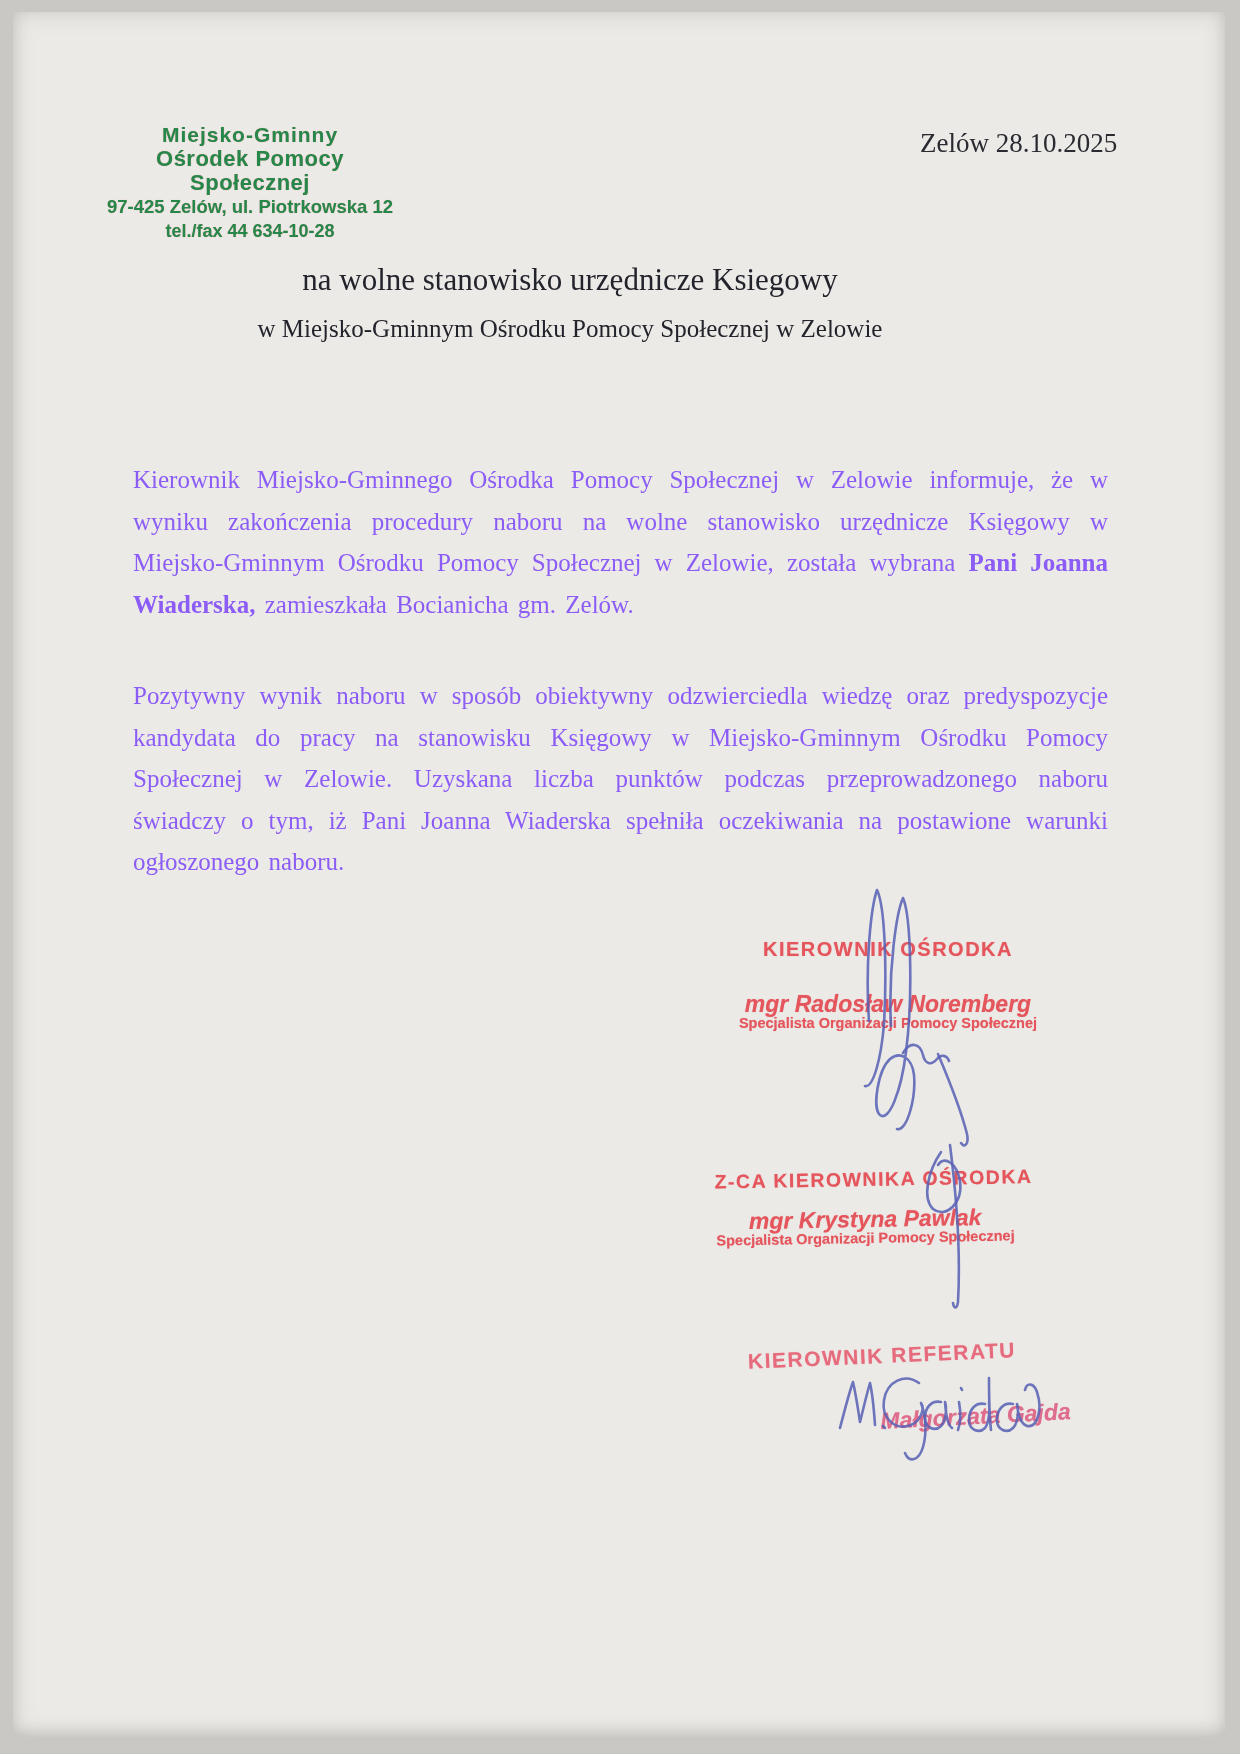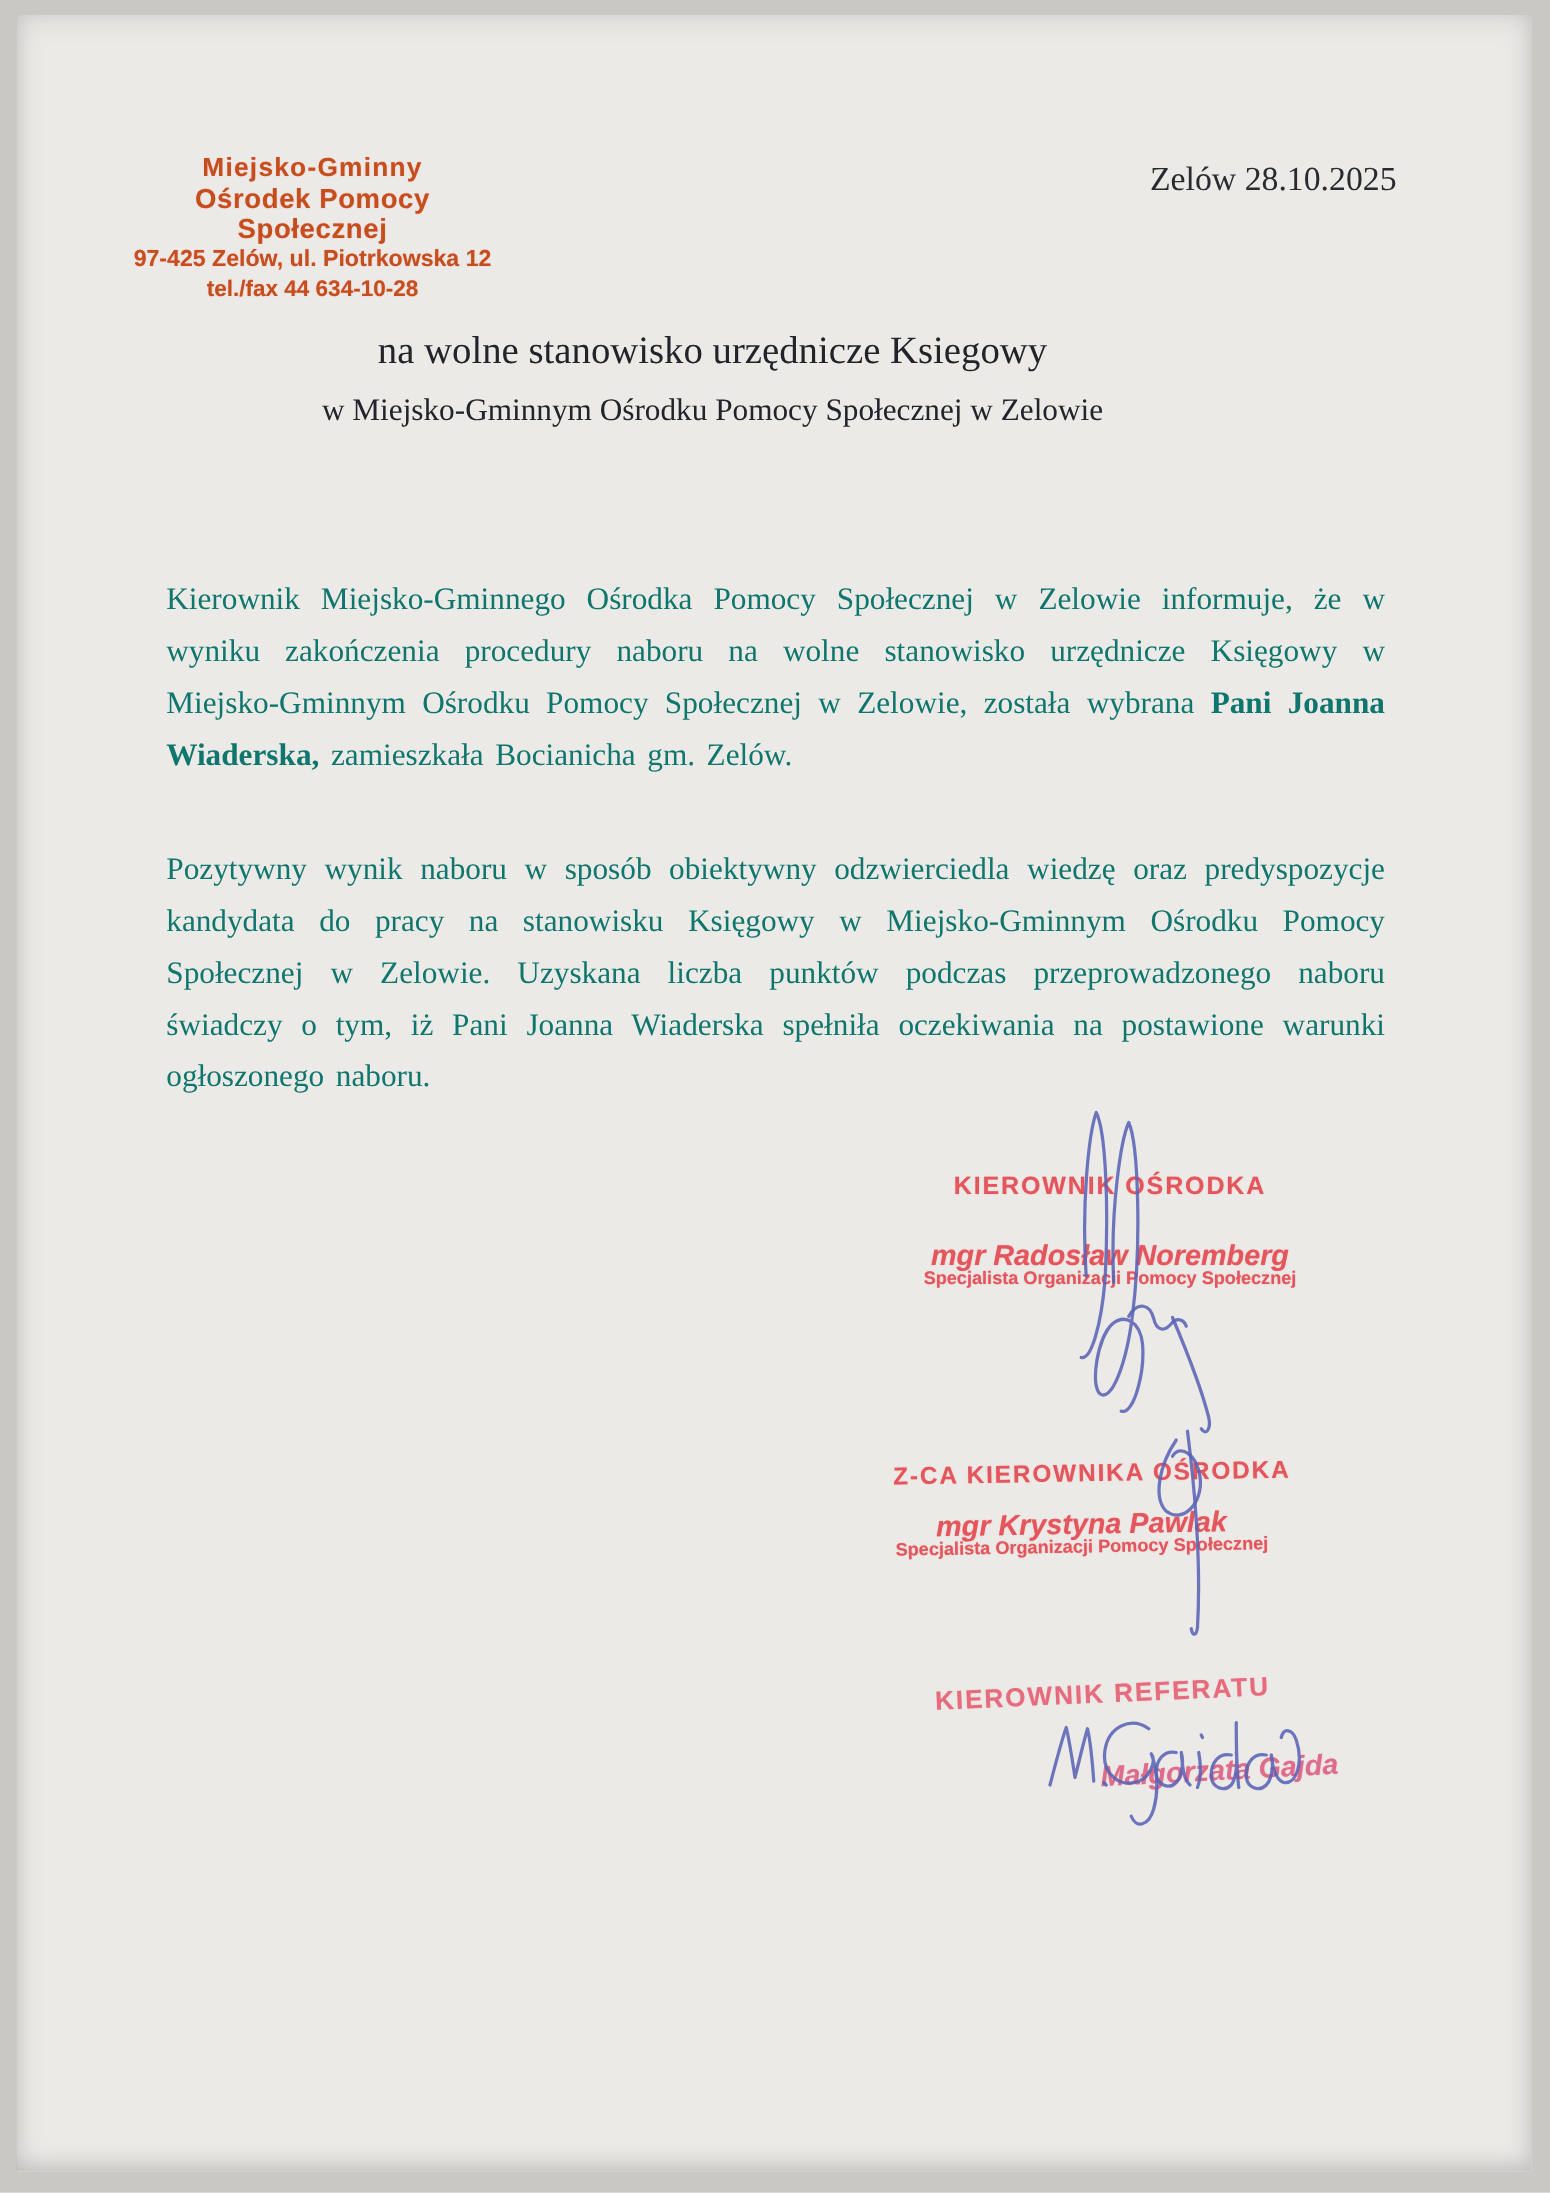--- a/index.html
+++ b/index.html
@@ -14,21 +14,21 @@
     position:absolute;left:13px;top:12px;right:15px;bottom:17px;
     background:#eceae7;
     box-shadow:inset 0 0 22px rgba(120,118,114,.25), inset 0 -6px 14px rgba(110,108,104,.18);
   }
   .abs{position:absolute;}
   
   .lh-stamp{
     left:92px;top:111px;width:290px;
     text-align:center;
     font-family:"Liberation Sans", sans-serif;
-    color:#c2410c;
+    color:#15803d;
     font-weight:700;
     opacity:.92;
     text-shadow:0 0 1px rgba(239,90,94,.55);
     line-height:24px;
   }
   .lh-l1{font-size:21px;letter-spacing:1px;}
   .lh-l2{font-size:22px;letter-spacing:.5px;}
   .lh-l3{font-size:18.5px;}
   .lh-l4{font-size:18px;}
   .date-line{
@@ -36,21 +36,21 @@
     font-size:27px;color:#2a2a31;
     white-space:nowrap;
   }
   .heading{left:0;top:229px;width:1114px;text-align:center;color:#23232b;}
   .doc-title{font-size:24.5px;font-weight:700;letter-spacing:.6px;}
   .doc-sub1{font-size:31px;margin-top:21px;}
   .doc-sub2{font-size:25px;margin-top:17px;}
   .para{
     left:120px;width:975px;
     font-size:25px;line-height:41.5px;
-    color:#0f766e;
+    color:#8b5cf6;
     text-align:justify;
     word-spacing:3px;
   }
   .para1{top:422px;}
   .para2{top:638px;}
   
   .sig-stamp{
     font-family:"Liberation Sans", sans-serif;
     text-align:center;
     color:#e4454e;

